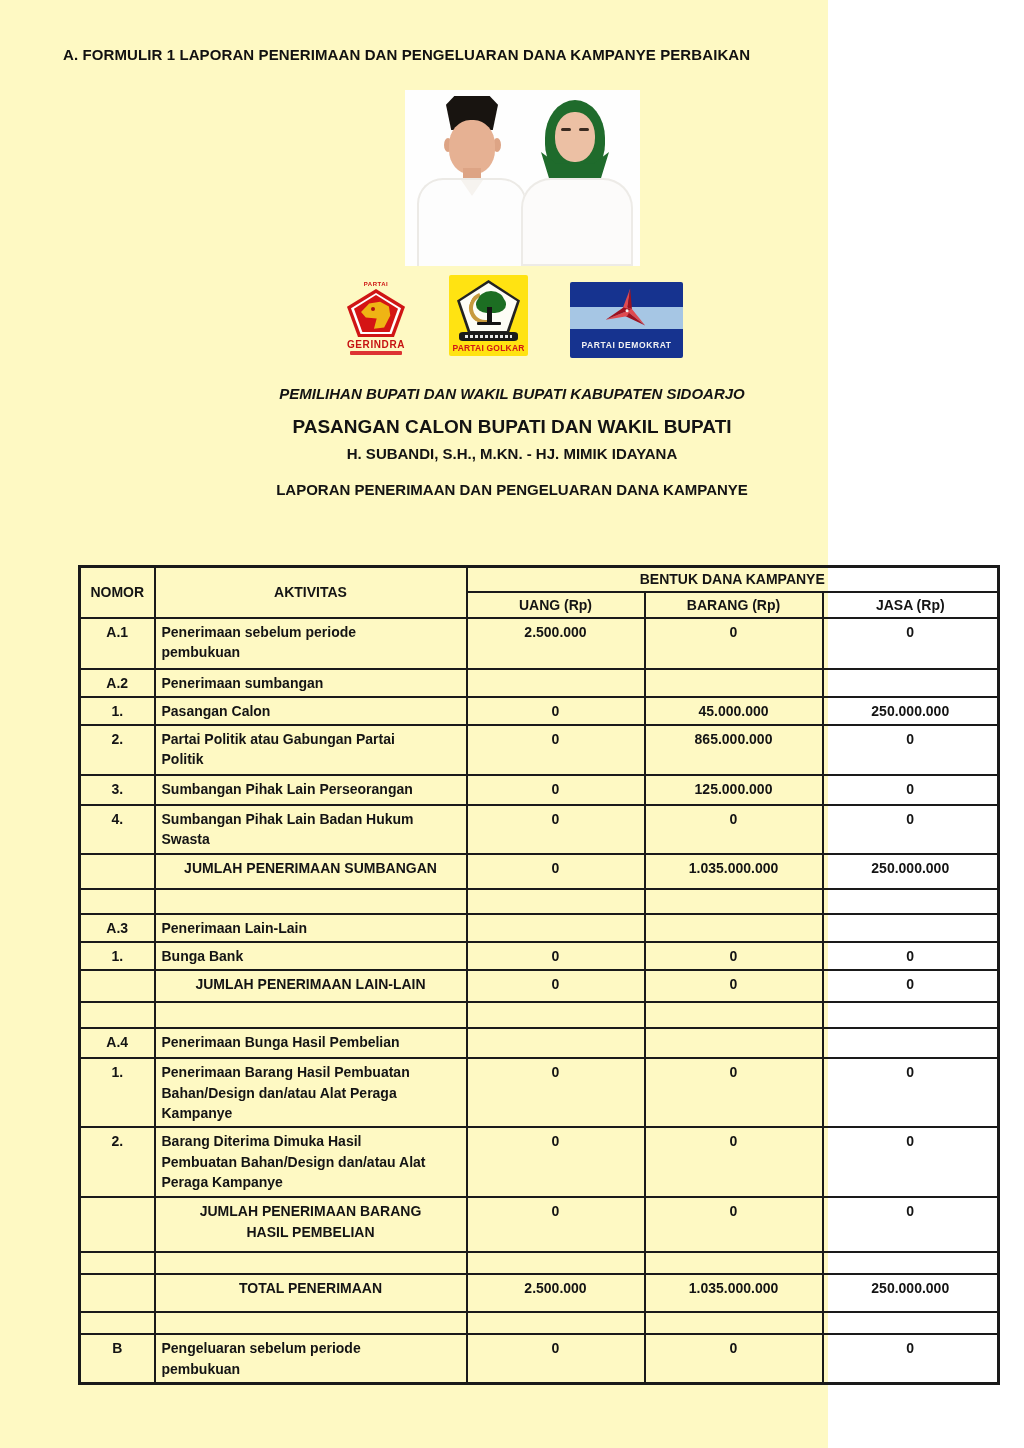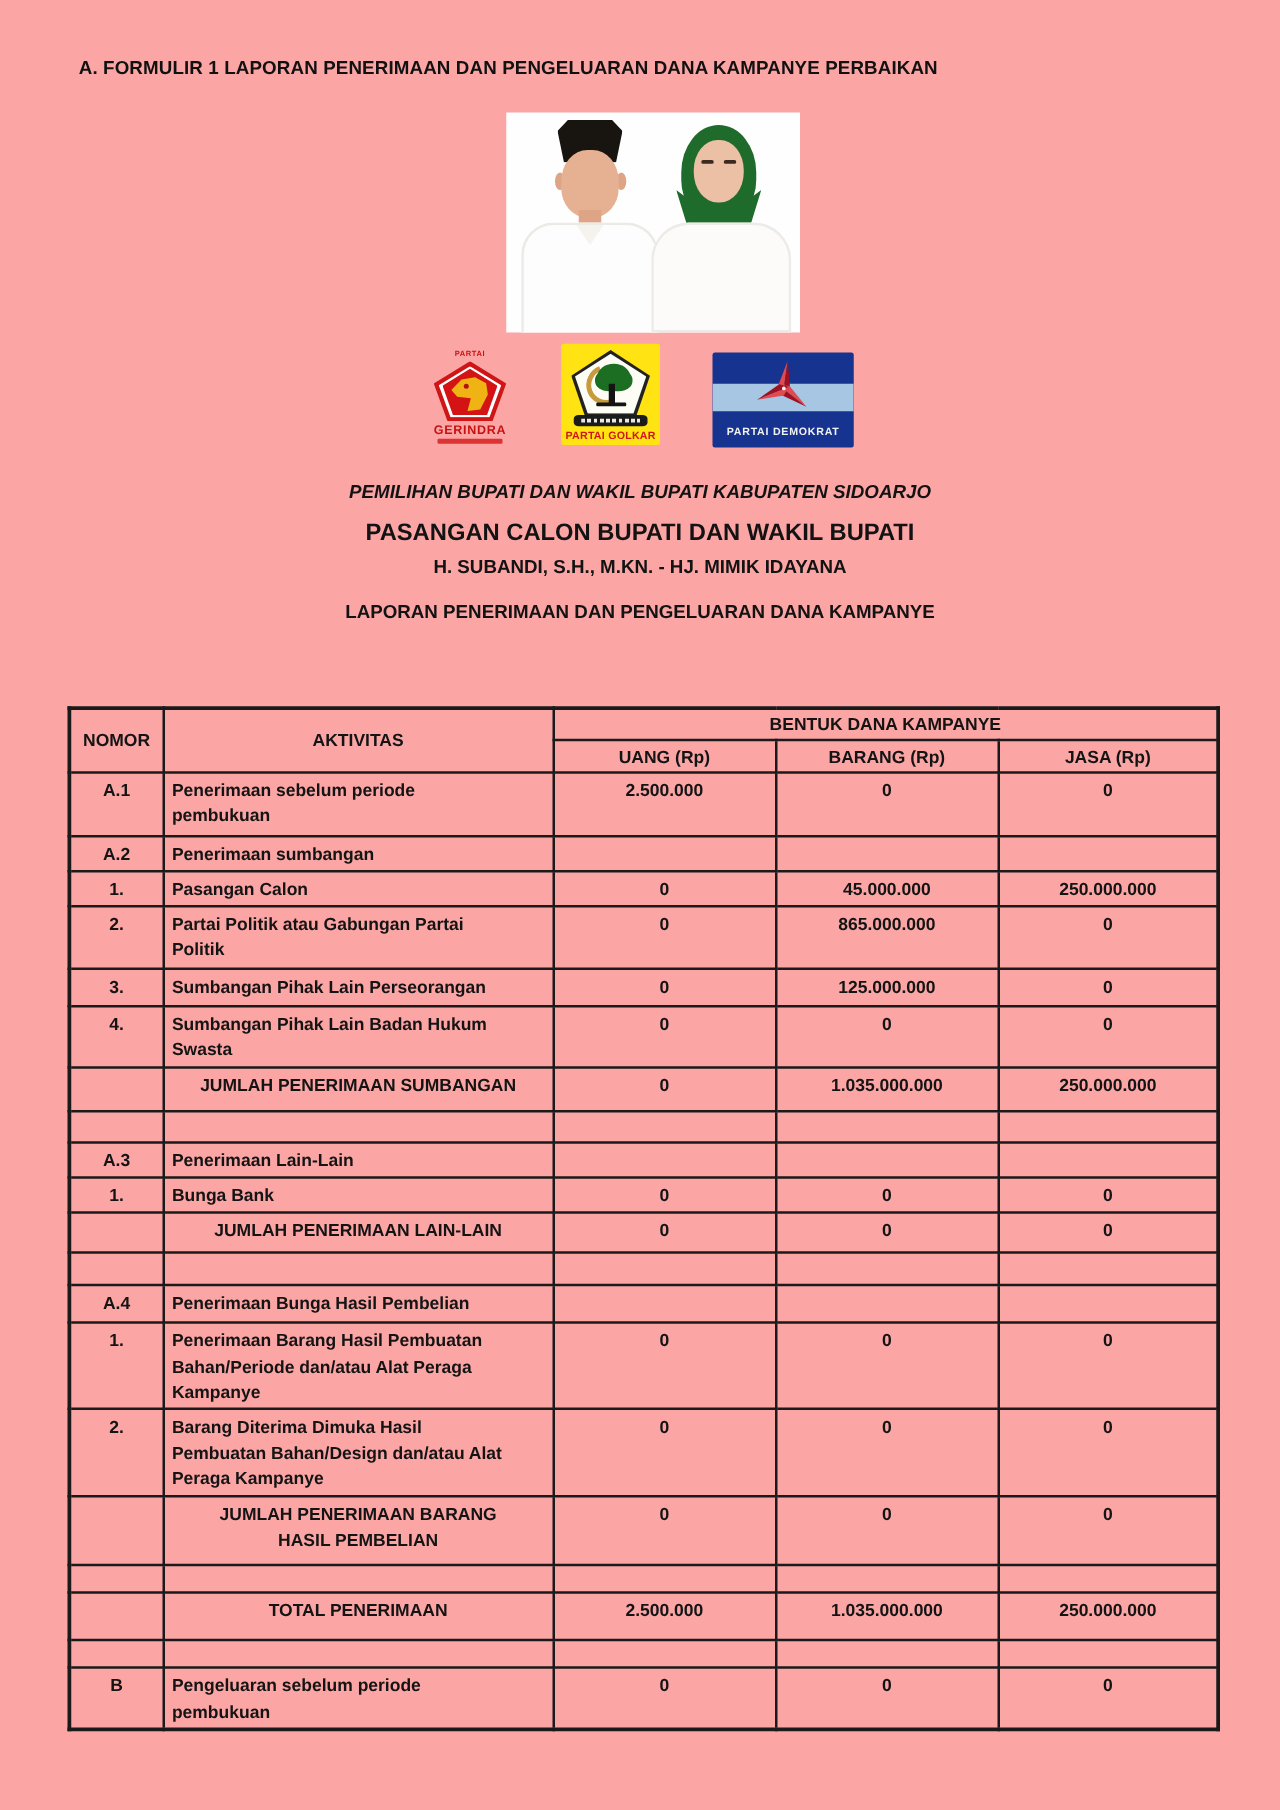--- a/index.html
+++ b/index.html
@@ -1,18 +1,18 @@
 <!DOCTYPE html>
 <html><head>
 <meta charset="utf-8">
 <style>
   * { margin:0; padding:0; box-sizing:border-box; }
   html,body { width:1024px; height:1448px; background:#ffffff; }
   body { font-family:"Liberation Sans", sans-serif; color:#161616; overflow:hidden; }
-  .page { position:relative; width:1024px; height:1448px; background:#fca5a5; }
+  .page { position:relative; width:828px; height:1448px; background:#fef9c3; }
 
   .doc-heading {
     position:absolute; left:63px; top:46px;
     font-size:15px; font-weight:700; letter-spacing:0.1px; color:#111;
   }
 
   
   .photo { position:absolute; left:405px; top:90px; width:235px; height:176px; background:#fefefe; overflow:hidden; }
   .fig { position:absolute; }
   .man { left:12px; top:4px; width:110px; height:172px; }
@@ -79,21 +79,21 @@
 
   
   .cline { position:absolute; left:0; width:1024px; text-align:center; font-weight:700; color:#131313; }
   .cl1 { top:385px; font-size:15px;font-style:italic; }
   .cl2 { top:416px; font-size:19px; }
   .cl3 { top:445px; font-size:15px; }
   .cl4 { top:481px; font-size:15px; }
   .cl5 { top:510px; font-size:14.5px; }
 
   
-  table.fin { position:absolute; left:54px; top:565px; width:919px;
+  table.fin { position:absolute; left:78px; top:565px; width:919px;
               border-collapse:collapse; table-layout:fixed;
               border:3px solid #1a1a1a; }
   table.fin th, table.fin td { border:2px solid #1a1a1a; font-weight:700; color:#141414; }
   table.fin th { font-size:14px; text-align:center; vertical-align:middle; padding:2px 4px; }
   table.fin td { font-size:14px; vertical-align:top; padding:3px 6px; line-height:1.45; }
   td.c-nomor { text-align:center; }
   td.c-akt { text-align:left; white-space:pre-line; }
   td.c-num { text-align:center; }
   tr.ctr td.c-akt { text-align:center; }
   tr.hdr1 { height:25px; } tr.hdr2 { height:26px; }
@@ -287,21 +287,21 @@
       <tr style="height:30px">
         <td class="c-nomor">A.4</td>
         <td class="c-akt">Penerimaan Bunga Hasil Pembelian</td>
         <td class="c-num"></td>
         <td class="c-num"></td>
         <td class="c-num"></td>
       </tr>
       <tr style="height:69px">
         <td class="c-nomor">1.</td>
         <td class="c-akt">Penerimaan Barang Hasil Pembuatan
-Bahan/Periode dan/atau Alat Peraga
+Bahan/Design dan/atau Alat Peraga
 Kampanye</td>
         <td class="c-num">0</td>
         <td class="c-num">0</td>
         <td class="c-num">0</td>
       </tr>
       <tr style="height:70px">
         <td class="c-nomor">2.</td>
         <td class="c-akt">Barang Diterima Dimuka Hasil
 Pembuatan Bahan/Design dan/atau Alat
 Peraga Kampanye</td>

